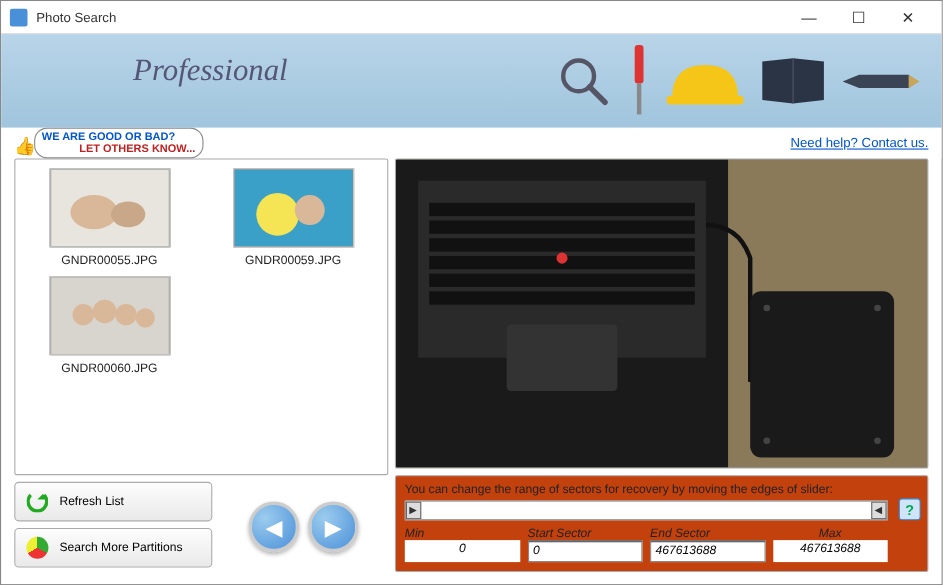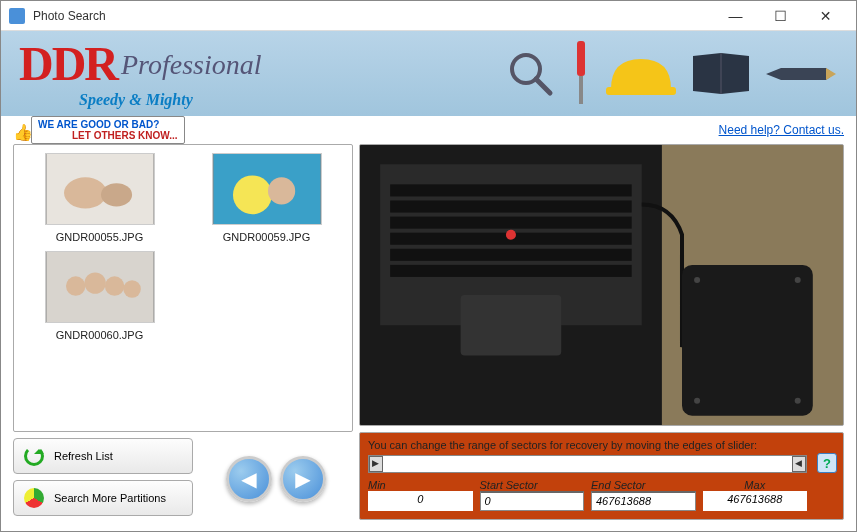--- a/index.html
+++ b/index.html
@@ -12,21 +12,21 @@
 .titlebar-btn { width: 45px; height: 28px; display: flex; align-items: center; justify-content: center; font-size: 14px; color: #333; cursor: pointer; }
 
 .banner { height: 85px; background: linear-gradient(180deg, #b8d4e8 0%, #a0c5dd 100%); position: relative; overflow: hidden; }
 .banner-ddr { position: absolute; left: 18px; top: 5px; font-family: Georgia, serif; font-size: 48px; font-weight: bold; color: #d32020; letter-spacing: -2px; }
 .banner-ddr-pro { position: absolute; left: 120px; top: 18px; font-family: Georgia, serif; font-style: italic; font-size: 28px; color: #557; }
 .banner-tag { position: absolute; left: 78px; top: 60px; font-family: Georgia, serif; font-style: italic; font-size: 16px; color: #0a7dc4; font-weight: bold; }
 .banner-tools { position: absolute; right: 20px; top: 10px; display: flex; gap: 15px; align-items: center; }
 .tool-svg { display: block; }
 
 .topbar { height: 28px; display: flex; align-items: center; padding: 4px 12px; background: #fff; }
-.feedback-badge { border: 1px solid #888; padding: 2px 6px; font-size: 10px; font-family: "Courier New", monospace; font-weight: bold; line-height: 1.1; border-radius: 2px; }
+.feedback-badge { border: 1px solid #888; padding: 2px 6px; font-size: 10px; font-family: "Courier New", monospace; font-weight: bold; line-height: 1.1; border-radius: 12px; }
 .feedback-line1 { color: #0055cc; }
 .feedback-line2 { color: #c02020; padding-left: 34px; }
 .thumb-icon { width: 14px; height: 14px; margin-right: 4px; color: #3b7fc4; }
 .help-link { margin-left: auto; color: #0055cc; text-decoration: underline; font-size: 12px; cursor: pointer; }
 
 .content { display: flex; padding: 0 12px 8px 12px; gap: 6px; height: 384px; }
 
 .left-panel { width: 340px; display: flex; flex-direction: column; gap: 6px; }
 .thumbs-wrap { border: 1px solid #aaa; border-radius: 2px; padding: 8px; flex: 1; overflow: hidden; background: #fff; }
 .thumbs-grid { display: grid; grid-template-columns: 1fr 1fr; gap: 8px 12px; }
@@ -72,23 +72,21 @@
   <div class="titlebar-icon"></div>
   <div class="titlebar-title">Photo Search</div>
   <div class="titlebar-controls">
     <div class="titlebar-btn">—</div>
     <div class="titlebar-btn">☐</div>
     <div class="titlebar-btn">✕</div>
   </div>
 </div>
 
 <div class="banner">
-  <div class="banner-ddr">DDR</div>
   <div class="banner-ddr-pro">Professional</div>
-  <div class="banner-tag">Speedy &amp; Mighty</div>
   <div class="banner-tools">
     <svg class="tool-svg" width="50" height="50" viewBox="0 0 50 50">
         <circle cx="20" cy="20" r="14" fill="none" stroke="#556" stroke-width="4"></circle>
         <line x1="30" y1="30" x2="44" y2="44" stroke="#556" stroke-width="5" stroke-linecap="round"></line>
       </svg>
     <svg class="tool-svg" width="20" height="65" viewBox="0 0 20 65">
         <rect x="6" y="0" width="8" height="35" fill="#d33" rx="3"></rect>
         <rect x="8" y="35" width="4" height="28" fill="#888"></rect>
       </svg>
     <svg class="tool-svg" width="70" height="50" viewBox="0 0 70 50">

